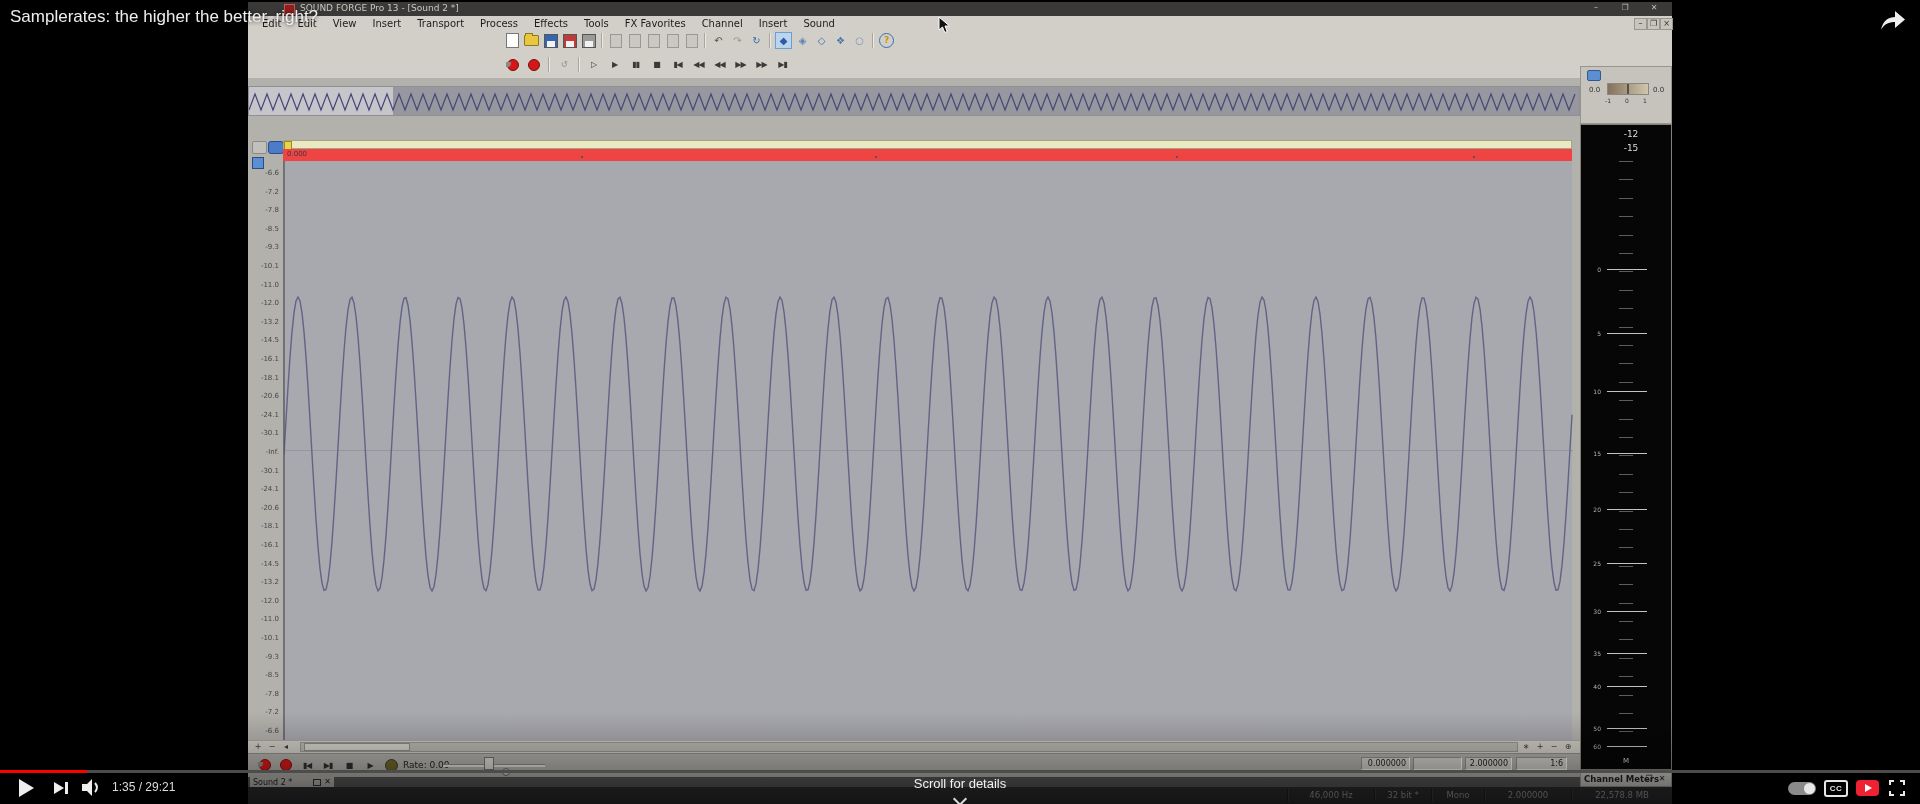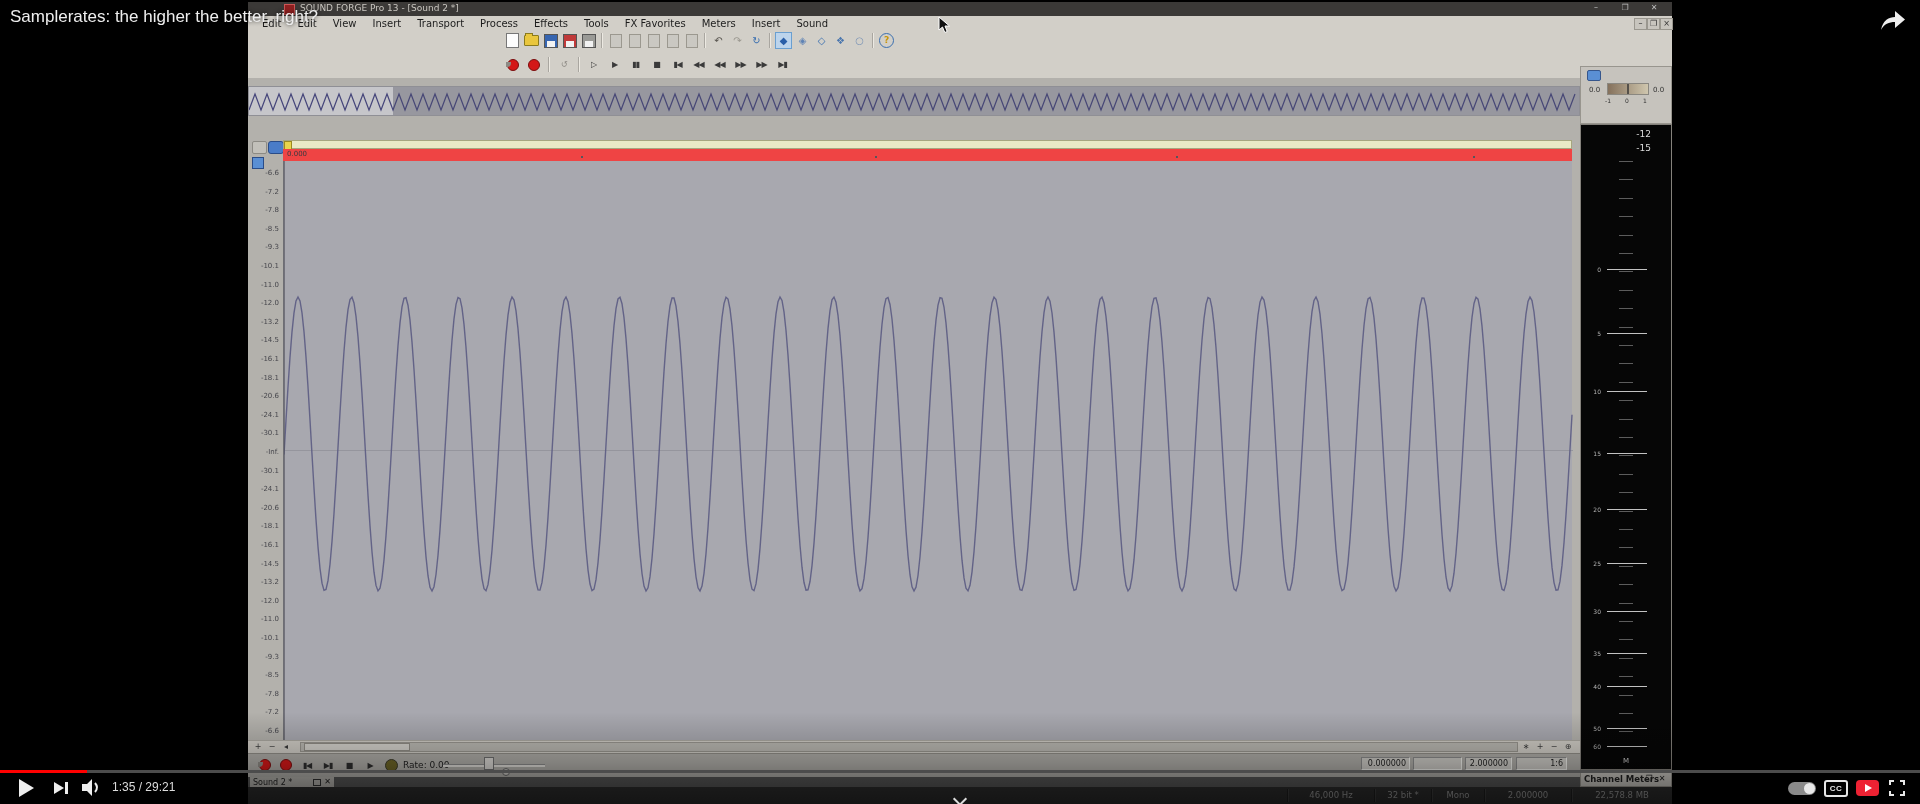--- a/index.html
+++ b/index.html
@@ -104,21 +104,21 @@
   .st-cell{height:13px;font-size:8.5px;line-height:13px;color:#9a9a9a;text-align:center;border-left:1px solid #1e1e1e;box-shadow:inset 1px 0 0 #3d3d3d;}
   
   .pan-panel{position:absolute;left:1580px;top:66px;width:92px;height:58px;background:#c6c3bd;border:1px solid #98958e;box-sizing:border-box;}
   .pan-icon{position:absolute;left:6px;top:3px;width:12px;height:9px;background:#5a8fd4;border:1px solid #36568c;border-radius:2px;}
   .pan-val{position:absolute;top:19px;font-size:7px;color:#333;}
   .pan-track{position:absolute;left:26px;top:16px;width:40px;height:10px;border:1px solid #8a8780;
     background:linear-gradient(90deg,#85715c,#cfc6ae);}
   .pan-notch{position:absolute;left:19px;top:0;width:2px;height:10px;background:#55504a;}
   .pan-tick{position:absolute;top:30px;font-size:6px;color:#333;}
   .meters{position:absolute;left:1580px;top:124px;width:92px;height:646px;background:#060606;border:1px solid #84817b;box-sizing:border-box;}
-  .peak-val{position:absolute;left:30px;width:40px;text-align:right;color:#dcdcdc;font-size:9px;}
+  .peak-val{position:absolute;left:30px;width:40px;text-align:center;color:#dcdcdc;font-size:9px;}
   .mtick{position:absolute;background:#5c5c5c;height:1px;}
   .mtick.major{background:#c2c2c2;}
   .mlabel{position:absolute;left:4px;width:16px;text-align:right;font-size:6px;color:#b4b4b4;}
   .mchan{position:absolute;left:0;right:0;bottom:4px;text-align:center;color:#cfcfcf;font-size:7px;}
   .meter-caption{position:absolute;left:1580px;top:770px;width:92px;height:17px;background:#c9c6c0;border:1px solid #98958e;box-sizing:border-box;}
   .meter-caption .cap{position:absolute;left:3px;top:3px;font-size:8.5px;font-weight:bold;color:#222;}
   .capbtn{position:absolute;top:3px;width:10px;height:10px;font-size:8px;line-height:10px;text-align:center;color:#222;}
   
   .cursor{position:absolute;left:938px;top:16px;z-index:60;}
 </style>
@@ -135,21 +135,21 @@
 <div class="sf-menubar" id="menubar">
     <span class="menu-item">Edit</span>
     <span class="menu-item">Edit</span>
     <span class="menu-item">View</span>
     <span class="menu-item">Insert</span>
     <span class="menu-item">Transport</span>
     <span class="menu-item">Process</span>
     <span class="menu-item">Effects</span>
     <span class="menu-item">Tools</span>
     <span class="menu-item">FX Favorites</span>
-    <span class="menu-item">Meters</span>
+    <span class="menu-item">Channel</span>
     <span class="menu-item">Insert</span>
     <span class="menu-item">Sound</span>
   </div>
 <div class="mdi-btn" style="left:1634px;">–</div>
 <div class="mdi-btn" style="left:1647px;">❐</div>
 <div class="mdi-btn" style="left:1660px;">×</div>
 
 <div class="sf-toolbar" id="toolbar">
     <div class="tbtn" style="left: 256px;">
       <div class="icon-page"></div>
@@ -398,20 +398,21 @@
   <div class="yt-play"></div>
   <div class="yt-next">
       <div class="tri"></div>
       <div class="bar"></div>
     </div>
   <svg style="position:absolute;left:80px;top:9px;" width="26" height="22">
     <polygon points="2,7 7,7 12,2 12,19 7,14 2,14" fill="#eee"></polygon>
     <path d="M15 6 q4 4.5 0 9" stroke="#eee" stroke-width="2" fill="none"></path>
   </svg>
   <div class="yt-time">1:35 / 29:21</div>
+  <div class="yt-scroll">Scroll for details</div>
   <div class="yt-chevron"></div>
   <div class="yt-autoplay">
       <div class="knob"></div>
     </div>
   <div class="yt-cc">CC</div>
   <div class="yt-logo">
       <div class="tri"></div>
     </div>
   <svg class="yt-full" width="18" height="18">
     <g stroke="#e8e8e8" stroke-width="2" fill="none">

